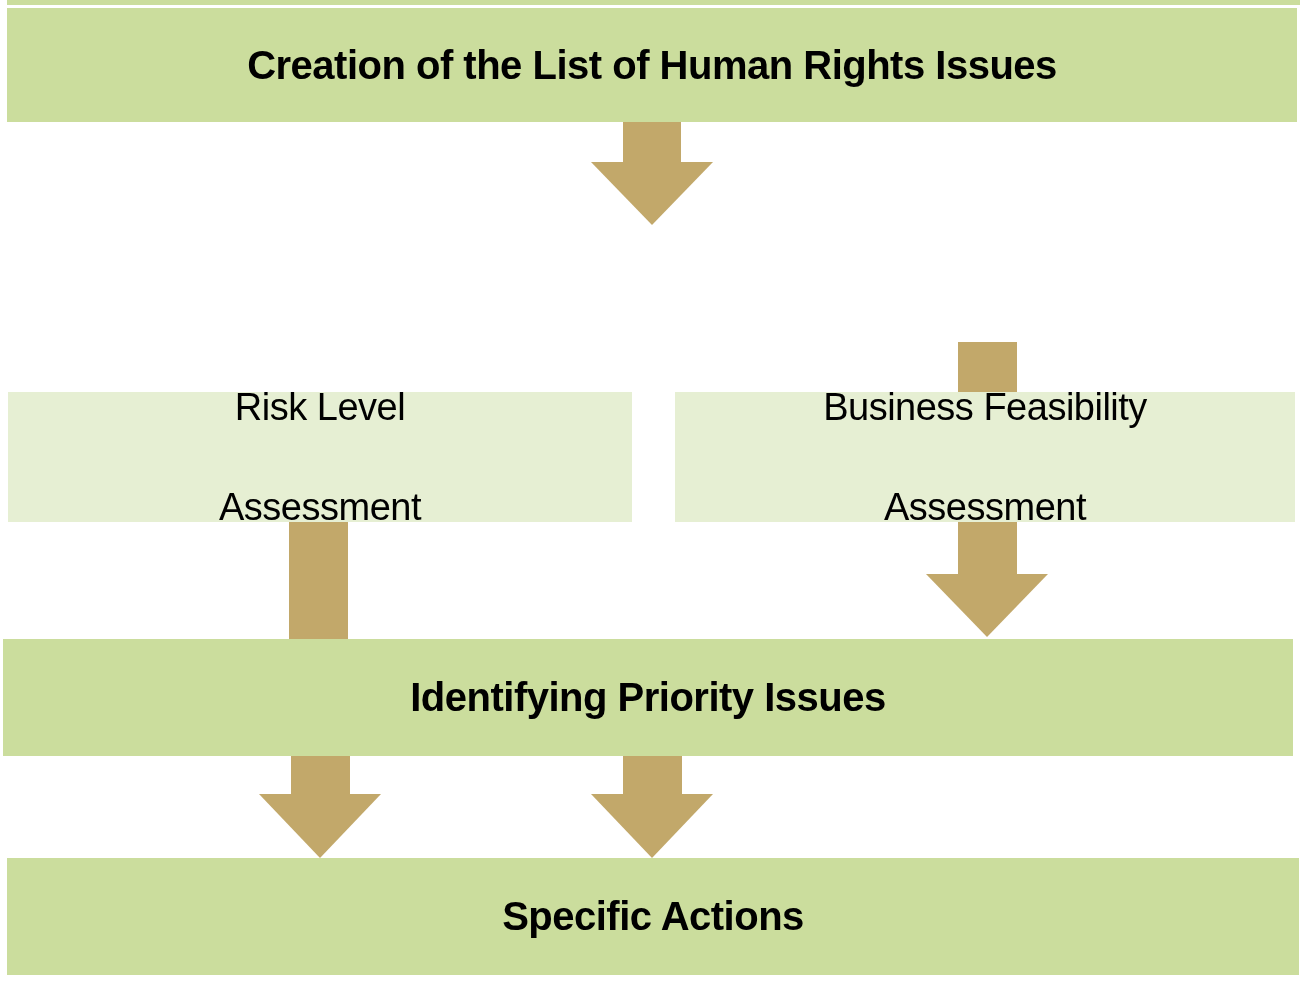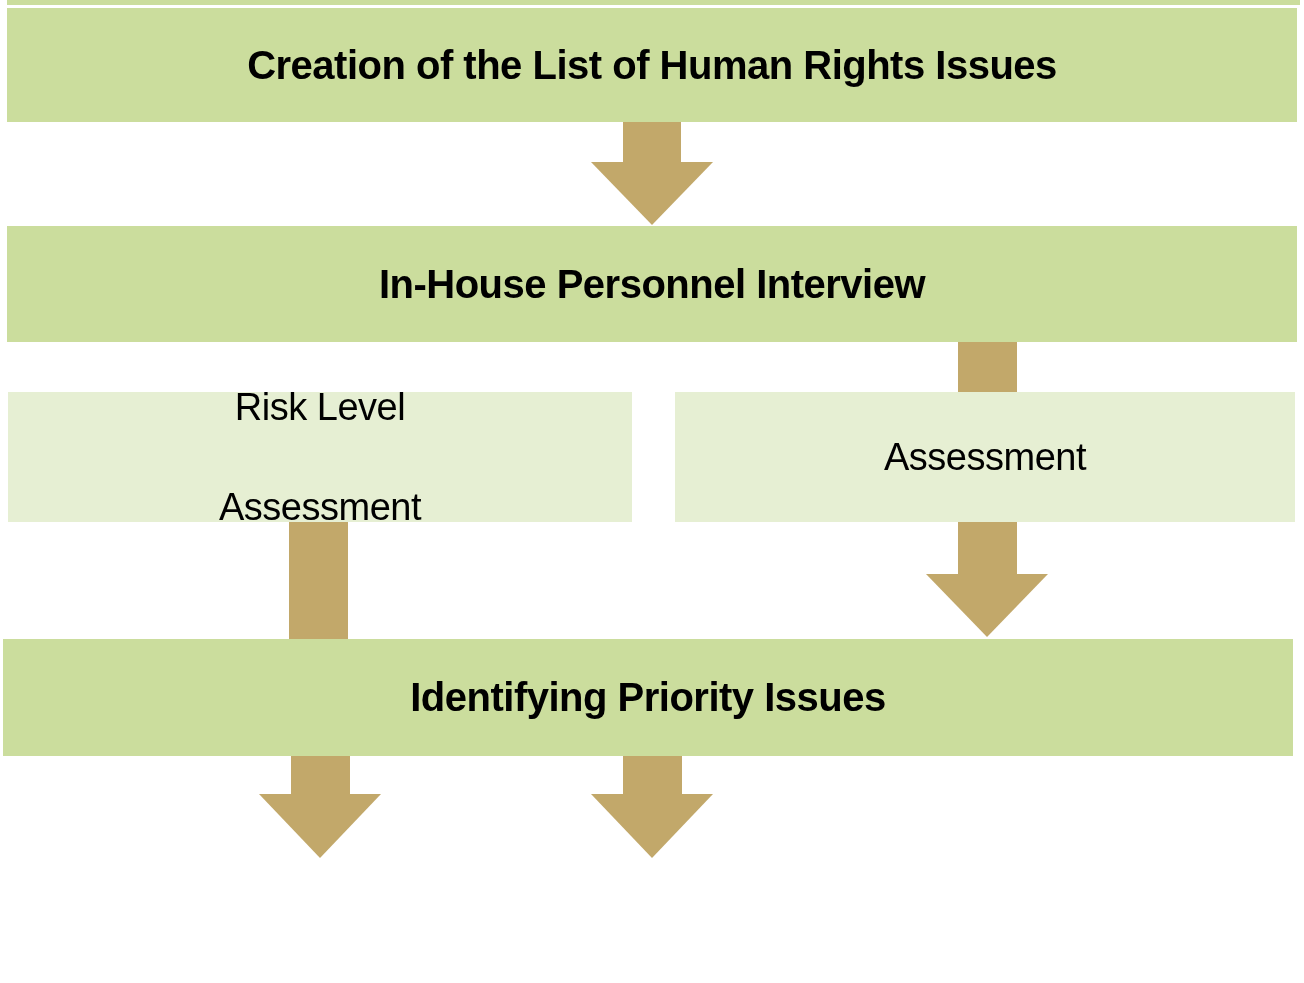--- a/index.html
+++ b/index.html
@@ -58,32 +58,30 @@
 
   <div class="banner" style="left:7px;top:8px;width:1290px;height:114px;">
     <span>Creation of the List of Human Rights Issues</span>
   </div>
 
   <div>
     <div class="shaft" style="left:623px;top:122px;width:58px;height:41px;"></div>
     <div class="head" style="left:591px;top:162px;"></div>
   </div>
 
-  <div class="banner" style="left:7px;top:226px;width:1290px;height:116px;">
-    <span>In-House Personnel Interview</span>
-  </div>
 
   <div class="shaft" style="left:958px;top:342px;width:59px;height:51px;"></div>
 
   <div class="subbox" style="left:8px;top:392px;width:624px;height:130px;">
     <div>Risk Level</div>
     <div>Assessment</div>
   </div>
 
   <div class="subbox" style="left:675px;top:392px;width:620px;height:130px;">
+    <div>Business Feasibility</div>
     <div>Assessment</div>
   </div>
 
   <div class="shaft" style="left:289px;top:522px;width:59px;height:117px;"></div>
 
   <div>
     <div class="shaft" style="left:958px;top:522px;width:59px;height:53px;"></div>
     <div class="head" style="left:926px;top:574px;"></div>
   </div>
 
@@ -94,14 +92,17 @@
   <div>
     <div class="shaft" style="left:291px;top:756px;width:59px;height:39px;"></div>
     <div class="head" style="left:259px;top:794px;border-top-width:64px;"></div>
   </div>
 
   <div>
     <div class="shaft" style="left:623px;top:756px;width:59px;height:39px;"></div>
     <div class="head" style="left:591px;top:794px;border-top-width:64px;"></div>
   </div>
 
+  <div class="banner" style="left:7px;top:858px;width:1292px;height:117px;">
+    <span>Specific Actions</span>
+  </div>
 
 </div>
 
 </body></html>

